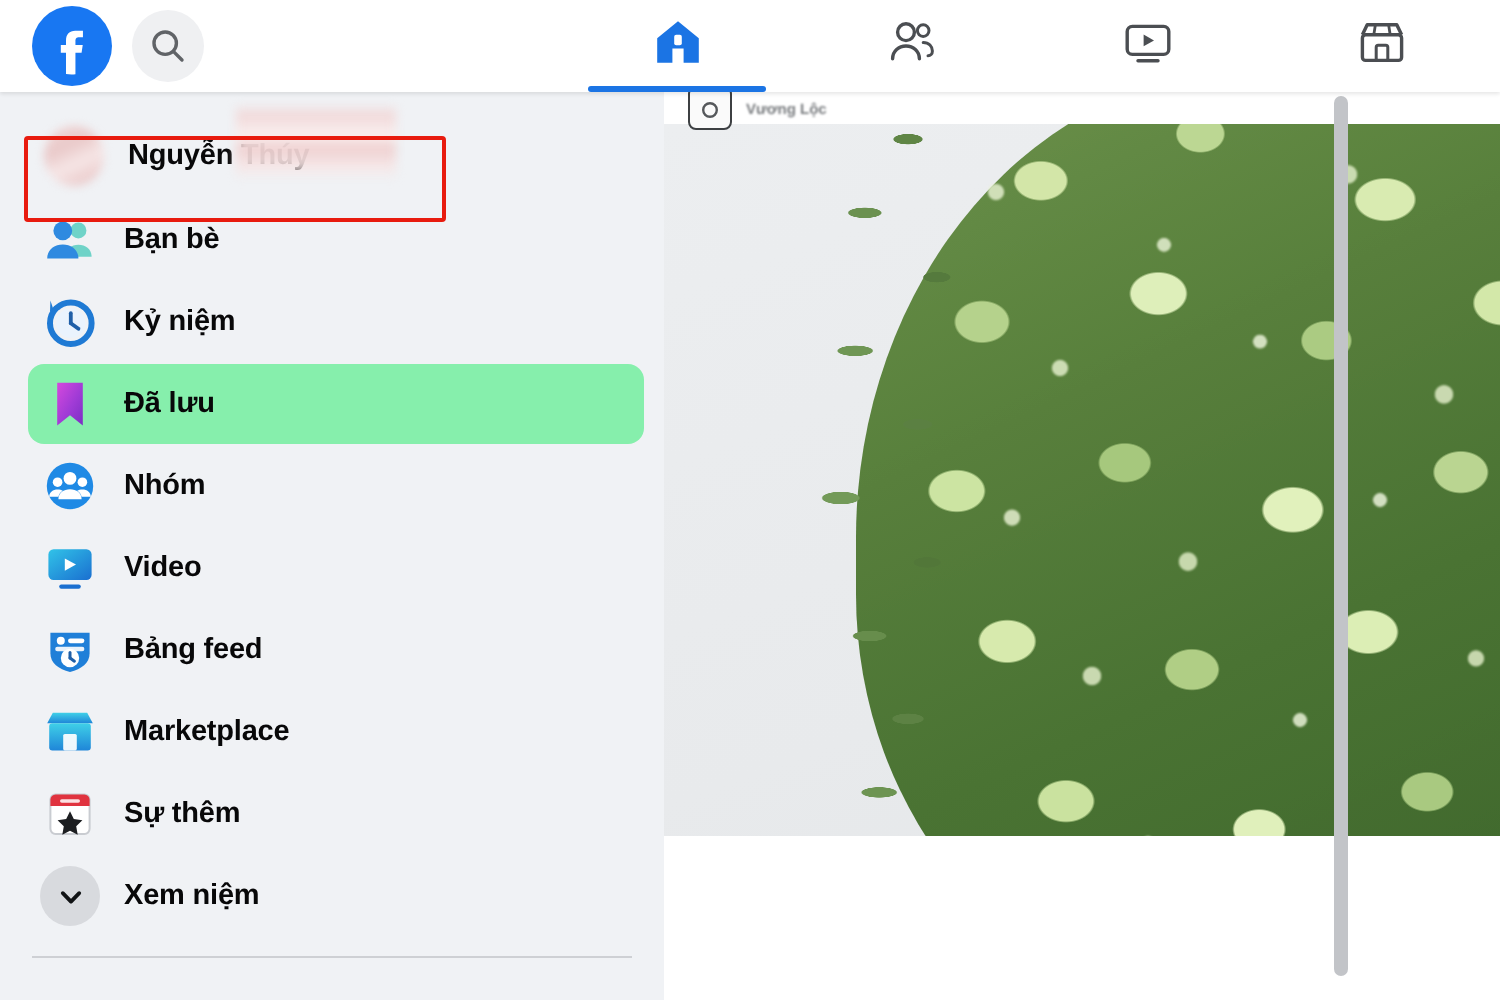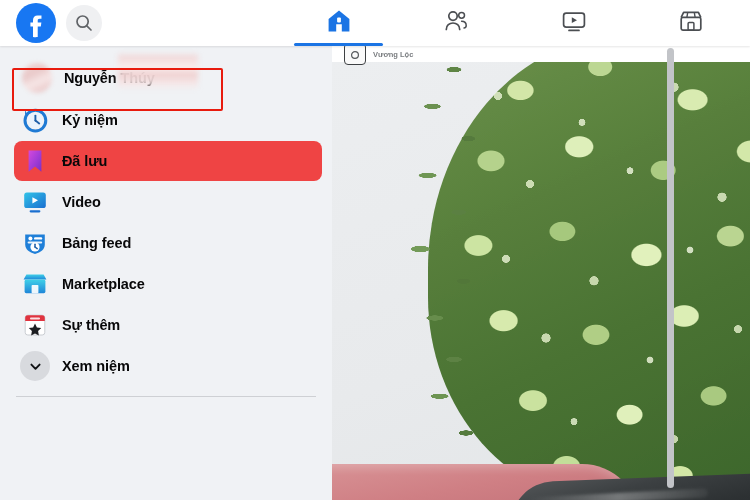--- a/index.html
+++ b/index.html
@@ -81,21 +81,21 @@
     position:absolute; left:12px; top:22px; width:211px; height:43px;
     border:2.5px solid #e81b0e; border-radius:2px;
     pointer-events:none; z-index:12;
   }
 
   .menu-item {
     display:flex; align-items:center; height:40px;
     margin:1px 10px 1px 14px; padding-left:6px;
     border-radius:8px; cursor:pointer; position:relative;
   }
-  .menu-item.selected { background:#ef4444; }
+  .menu-item.selected { background:#86efac; }
   .menu-icon {
     width:30px; height:30px; flex:0 0 30px; margin-right:12px;
     display:flex; align-items:center; justify-content:center;
   }
   .menu-icon svg { display:block; }
   .menu-label {
     font-size:14.5px; font-weight:600; color:#080809; letter-spacing:-0.1px;
     white-space:nowrap;
   }
   .chev-circle {
@@ -111,21 +111,21 @@
     position:absolute; right:76px; top:48px; width:7px; height:440px;
     background:#c2c4c8; border-radius:4px; z-index:20; cursor:pointer;
   }
   .sb-track {
     position:absolute; right:76px; top:46px; width:7px; height:454px;
     background:transparent; z-index:19;
   }
 
   
   .content {
-    position:absolute; left:332px; top:46px; width:418px; height:454px;
+    position:absolute; left:332px; top:46px; width:418px; height:372px;
     background:#ffffff; overflow:hidden;
   }
   .post-head {
     position:absolute; left:12px; top:-4px; height:24px;
     display:flex; align-items:center; gap:7px; z-index:6;
   }
   .post-avatar {
     width:22px; height:22px; border-radius:4px;
     border:1.4px solid #3d4043; background:#fafafa;
     display:flex; align-items:center; justify-content:center;
@@ -322,20 +322,31 @@
     <div class="sidebar-inner">
 
       <div class="redbox"></div>
 
       <div class="profile-row">
         <span class="avatar-blur"></span>
         <span class="profile-name">Nguyễn Thúy</span>
         <span class="name-blur"></span>
       </div>
 
+      <div class="menu-item">
+        <span class="menu-icon">
+          <svg width="28" height="28" viewBox="0 0 28 28">
+            <circle cx="18.2" cy="9.2" r="4" fill="#6fd3c8"></circle>
+            <path d="M11.6 22.4c0-3.7 2.9-6 6.6-6s6.6 2.3 6.6 6z" fill="#6fd3c8"></path>
+            <circle cx="10.4" cy="9.4" r="4.7" fill="#2f8ae0"></circle>
+            <path d="M2.6 23.2c0-4.3 3.5-7 7.8-7s7.8 2.7 7.8 7z" fill="#2f8ae0"></path>
+          </svg>
+        </span>
+        <span class="menu-label">Bạn bè</span>
+      </div>
 
       <div class="menu-item">
         <span class="menu-icon">
           <svg width="28" height="28" viewBox="0 0 28 28">
             <circle cx="14.4" cy="14.6" r="10.4" fill="none" stroke="#1f7ad4" stroke-width="3"></circle>
             <path d="M5.6 7.4 4.2 3.2l-0.2 5.6 5.4-1.2z" fill="#1f7ad4"></path>
             <circle cx="14.4" cy="14.6" r="7.3" fill="#eaf3fd"></circle>
             <line x1="14.4" y1="14.6" x2="14.4" y2="9.6" stroke="#1f5fa8" stroke-width="1.9" stroke-linecap="round"></line>
             <line x1="14.4" y1="14.6" x2="18.2" y2="17.4" stroke="#1f5fa8" stroke-width="1.9" stroke-linecap="round"></line>
           </svg>
@@ -352,20 +363,34 @@
                 <stop offset="55%" stop-color="#a03bd6"></stop>
                 <stop offset="100%" stop-color="#7a2fc4"></stop>
               </linearGradient>
             </defs>
             <path d="M7.6 3.4h12.8v21.4l-6.4-5.2-6.4 5.2z" fill="url(#bmg)"></path>
           </svg>
         </span>
         <span class="menu-label">Đã lưu</span>
       </div>
 
+      <div class="menu-item">
+        <span class="menu-icon">
+          <svg width="28" height="28" viewBox="0 0 28 28">
+            <circle cx="14" cy="14" r="11.6" fill="#1f8ae5"></circle>
+            <circle cx="14" cy="10.2" r="3.2" fill="#ffffff"></circle>
+            <circle cx="7.8" cy="12.1" r="2.4" fill="#ffffff"></circle>
+            <circle cx="20.2" cy="12.1" r="2.4" fill="#ffffff"></circle>
+            <path d="M8.2 20.6c0-3.2 2.6-5 5.8-5s5.8 1.8 5.8 5z" fill="#ffffff"></path>
+            <path d="M3.6 19.4c0-2.3 1.9-3.6 4.2-3.6 1 0 1.9.2 2.6.6-1.3 .8-2 2-2.2 3z" fill="#ffffff"></path>
+            <path d="M24.4 19.4c0-2.3-1.9-3.6-4.2-3.6-1 0-1.9.2-2.6.6 1.3 .8 2 2 2.2 3z" fill="#ffffff"></path>
+          </svg>
+        </span>
+        <span class="menu-label">Nhóm</span>
+      </div>
 
       <div class="menu-item">
         <span class="menu-icon">
           <svg width="28" height="28" viewBox="0 0 28 28">
             <defs>
               <linearGradient id="vdg" x1="0" y1="0" x2="1" y2="1">
                 <stop offset="0%" stop-color="#31c3e8"></stop>
                 <stop offset="100%" stop-color="#1a6fd0"></stop>
               </linearGradient>
             </defs>

